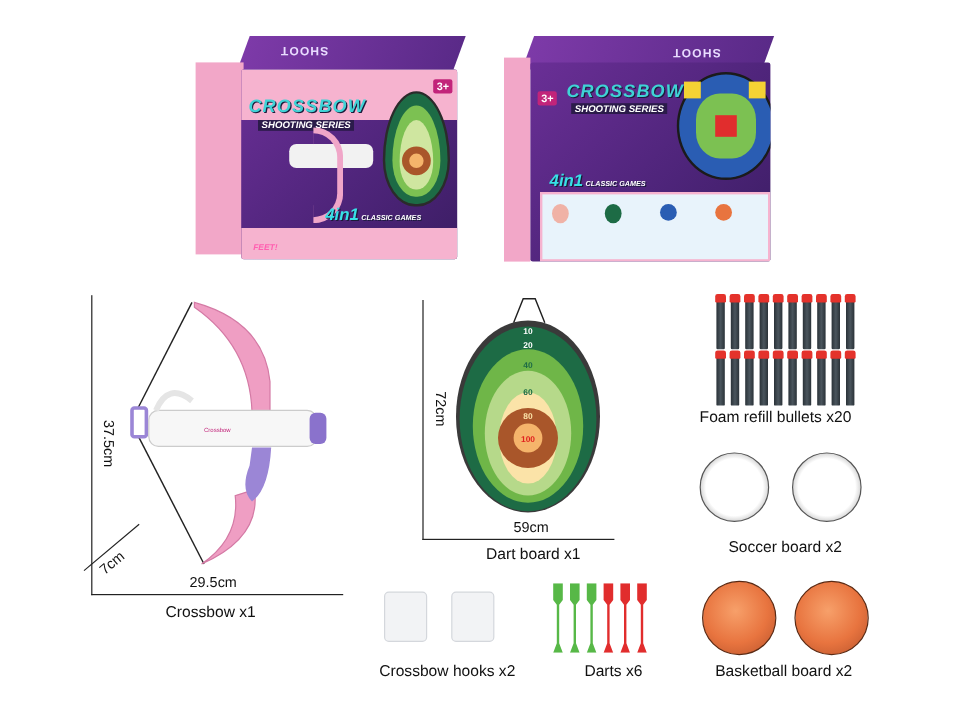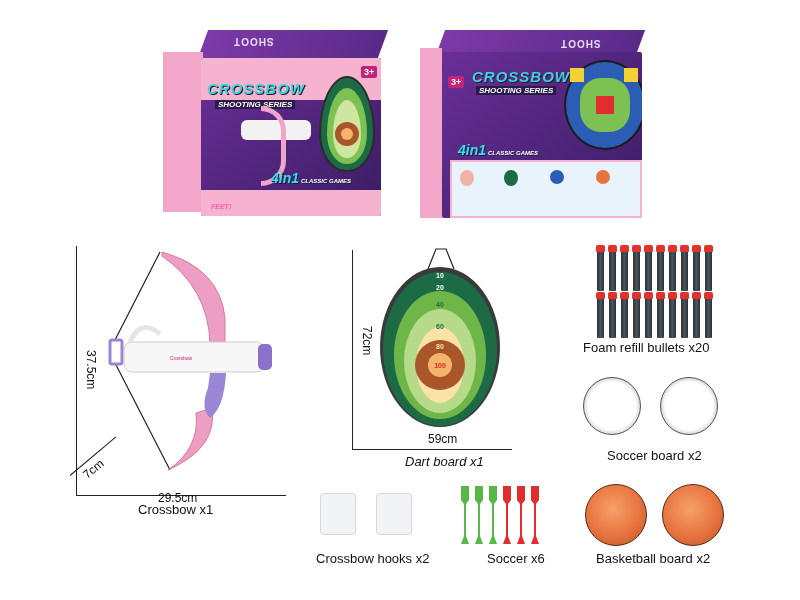--- a/index.html
+++ b/index.html
@@ -90,21 +90,21 @@
     </div>
   </div>
 </div>
 
 <div>
   <div class="line" style="left:76px;top:246px;width:1px;height:250px;"></div>
   <div class="line" style="left:76px;top:495px;width:210px;height:1px;"></div>
   <div class="line" style="left:70px;top:475px;width:60px;height:1px;transform:rotate(-40deg);transform-origin:left center;"></div>
   <div class="dim" style="left:66px;top:350px;transform:rotate(90deg);transform-origin:left top;left:98px;">37.5cm</div>
   <div class="dim" style="left:82px;top:462px;transform:rotate(-40deg);">7cm</div>
-  <div class="dim" style="left:158px;top:478px;margin-top:13px;">29.5cm</div>
+  <div class="dim" style="left:158px;top:478px;">29.5cm</div>
   <div class="label" style="left:138px;top:502px;">Crossbow x1</div>
 
   <svg class="abs" style="left:100px;top:248px;" width="180" height="230" viewBox="0 0 180 230">
     <line x1="60" y1="4" x2="15" y2="92" stroke="#222" stroke-width="1.2"></line>
     <line x1="15" y1="115" x2="70" y2="222" stroke="#222" stroke-width="1.2"></line>
     <path d="M62 4 Q120 20 125 70 L125 95 L110 95 Q108 40 62 8 Z" fill="#ef9ec3" stroke="#d47aa5" stroke-width="1"></path>
     <path d="M112 160 Q118 200 68 222 Q100 200 96 165 Z" fill="#ef9ec3" stroke="#d47aa5" stroke-width="1"></path>
     <path d="M110 125 L126 125 Q124 160 110 170 Q100 160 108 140 Z" fill="#9b86d6"></path>
     <rect x="10" y="92" width="12" height="24" rx="2" fill="none" stroke="#9b86d6" stroke-width="3"></rect>
     <rect x="24" y="94" width="140" height="30" rx="8" fill="#f7f7f7" stroke="#ccc"></rect>
@@ -112,21 +112,21 @@
     <path d="M30 94 Q40 70 60 86" fill="none" stroke="#e5e5e5" stroke-width="5"></path>
     <text x="70" y="112" font-size="5" fill="#c2247a" font-family="Liberation Sans, sans-serif">Crossbow</text>
   </svg>
 </div>
 
 <div>
   <div class="line" style="left:352px;top:250px;width:1px;height:200px;"></div>
   <div class="line" style="left:352px;top:449px;width:160px;height:1px;"></div>
   <div class="dim" style="left:374px;top:326px;transform:rotate(90deg);transform-origin:left top;">72cm</div>
   <div class="dim" style="left:428px;top:432px;">59cm</div>
-  <div class="label" style="left:405px;top:454px;font-style:italic;">Dart board x1</div>
+  <div class="label" style="left:405px;top:454px;">Dart board x1</div>
 
   <svg class="abs" style="left:378px;top:243px;" width="124" height="188" viewBox="0 0 124 188">
     <path d="M50 26 L58 6 L68 6 L76 26" fill="none" stroke="#222" stroke-width="1.2"></path>
     <ellipse cx="62" cy="104" rx="60" ry="80" fill="#3a3a3a"></ellipse>
     <ellipse cx="62" cy="106" rx="57" ry="77" fill="#1d6b45"></ellipse>
     <ellipse cx="62" cy="112" rx="46" ry="64" fill="#6fb648"></ellipse>
     <ellipse cx="62" cy="118" rx="36" ry="52" fill="#b6d98a"></ellipse>
     <ellipse cx="62" cy="122" rx="24" ry="38" fill="#fbe3a8"></ellipse>
     <circle cx="62" cy="122" r="25" fill="#a9562a"></circle>
     <circle cx="62" cy="122" r="12" fill="#f5b46b"></circle>
@@ -191,20 +191,20 @@
       <div class="dart" style="left: 42px;"><svg width="10" height="58" viewBox="0 0 10 58">
           <path d="M1 0 L9 0 L9 14 L6 18 L6 50 L9 58 L1 58 L4 50 L4 18 L1 14 Z" fill="#e12d2d"></path>
         </svg></div>
       <div class="dart" style="left: 56px;"><svg width="10" height="58" viewBox="0 0 10 58">
           <path d="M1 0 L9 0 L9 14 L6 18 L6 50 L9 58 L1 58 L4 50 L4 18 L1 14 Z" fill="#e12d2d"></path>
         </svg></div>
       <div class="dart" style="left: 70px;"><svg width="10" height="58" viewBox="0 0 10 58">
           <path d="M1 0 L9 0 L9 14 L6 18 L6 50 L9 58 L1 58 L4 50 L4 18 L1 14 Z" fill="#e12d2d"></path>
         </svg></div>
     </div>
-  <div class="label" style="left:487px;top:551px;">Soccer x6</div>
+  <div class="label" style="left:487px;top:551px;">Darts x6</div>
 </div>
 
 <div>
   <div class="disc basket" style="left:585px;top:484px;width:60px;height:60px;"></div>
   <div class="disc basket" style="left:662px;top:484px;width:60px;height:60px;"></div>
   <div class="label" style="left:596px;top:551px;">Basketball board x2</div>
 </div>
 
 </body></html>

